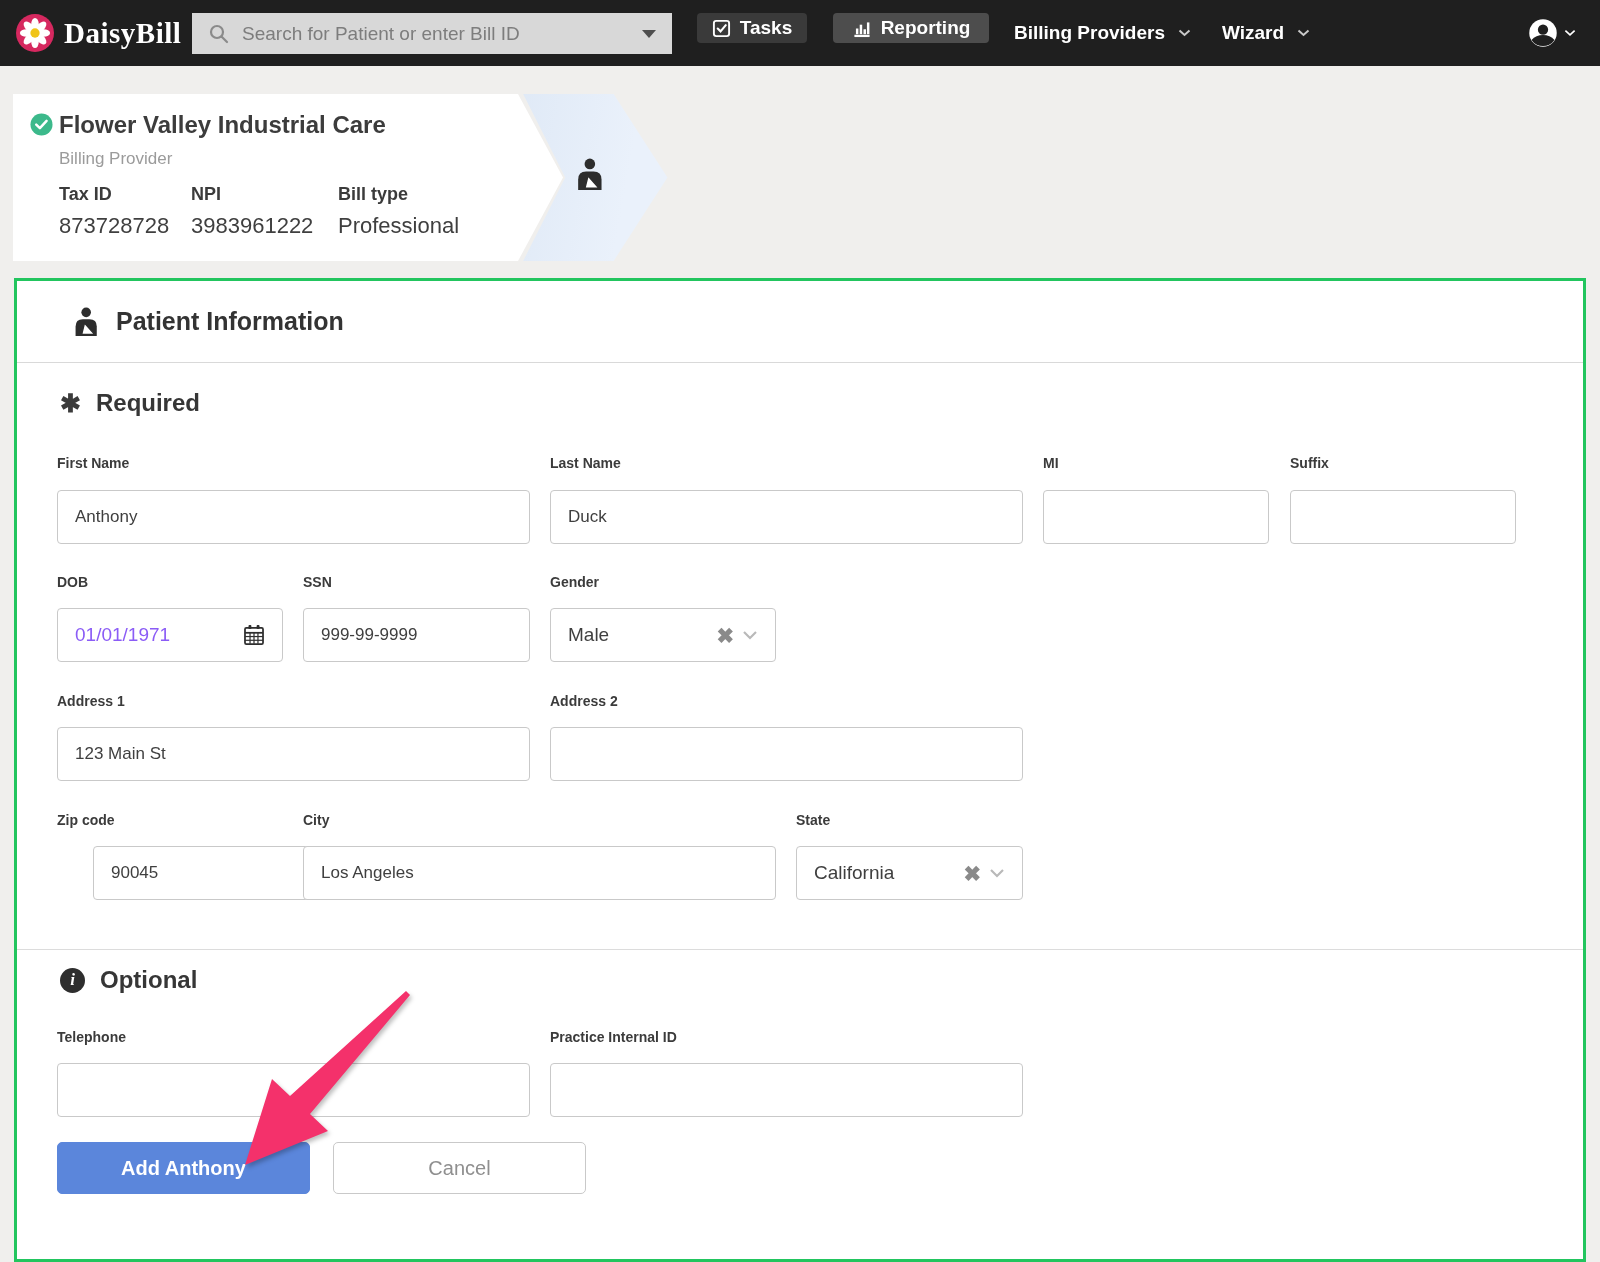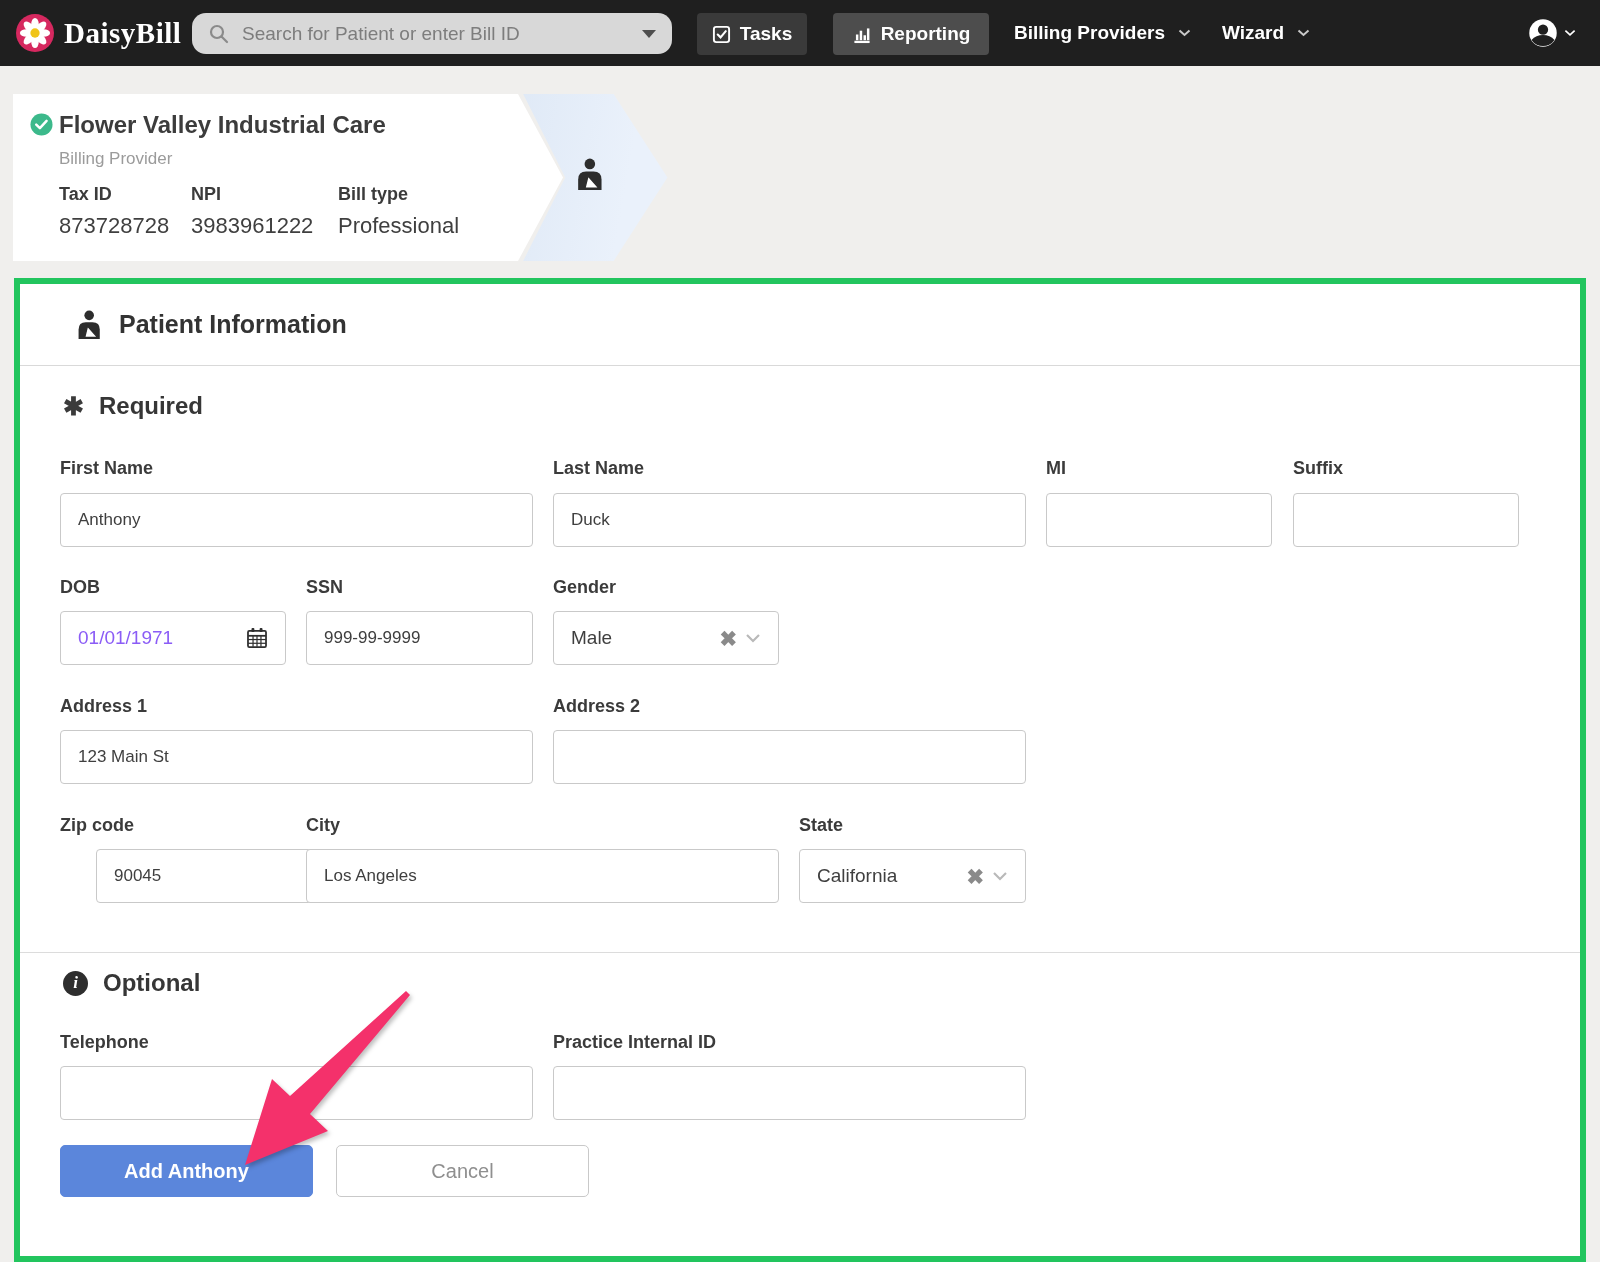--- a/index.html
+++ b/index.html
@@ -17,35 +17,35 @@
     position:absolute; left:0; top:0; width:1600px; height:66px;
     background:#1f1f1f;
   }
   .brand { position:absolute; left:16px; top:0; height:66px; display:flex; align-items:center; gap:10px; cursor:pointer; }
   .brand-name {
     font-family:"Liberation Serif", serif;
     font-weight:700; font-size:29px; color:#ffffff; letter-spacing:.5px;
   }
   .search-box {
     position:absolute; left:192px; top:13px; width:480px; height:41px;
-    background:#d8d8d8; border-radius:14px;
+    background:#d8d8d8; border-radius:0;
     display:flex; align-items:center; padding:0 16px; gap:12px;
   }
   .search-box input {
     flex:1; border:none; outline:none; background:transparent;
     font-family:"Liberation Sans", sans-serif;
     font-size:19px; color:#6f6f6f;
   }
   .search-box input::placeholder { color:#7d7d7d; }
   .search-caret {
     width:0; height:0; border-left:7px solid transparent; border-right:7px solid transparent;
     border-top:8px solid #4e4e4e; cursor:pointer;
   }
   .nav-btn {
-    position:absolute; top:13px; height:42px; border-radius:4px;
+    position:absolute; top:13px; height:30px; border-radius:4px;
     display:flex; align-items:center; justify-content:center; gap:9px;
     color:#fff; font-size:19px; font-weight:bold; cursor:pointer;
   }
   .nav-btn.tasks { left:697px; width:110px; background:#3a3a3a; }
   .nav-btn.reporting { left:833px; width:156px; background:#4d4d4d; }
   .nav-link {
     position:absolute; top:0; height:66px; display:flex; align-items:center; gap:13px;
     color:#fff; font-size:19px; font-weight:bold; cursor:pointer;
   }
   .nav-link.bp { left:1014px; }
@@ -68,39 +68,39 @@
   .bp-subtitle { position:absolute; left:46px; top:55px; font-size:17px; color:#9b9b9b; }
   .bp-field { position:absolute; top:90px; }
   .bp-field .lbl { font-size:18px; font-weight:bold; color:#3b3b3b; }
   .bp-field .val { font-size:22px; color:#3f3f3f; margin-top:8px; }
   .bp-f1 { left:46px; } .bp-f2 { left:178px; } .bp-f3 { left:325px; }
   .bp-person { position:absolute; left:560px; top:64px; }
 
   
   .card {
     position:absolute; left:14px; top:278px; width:1572px; height:984px;
-    background:#ffffff; border:6px solid #22c55e;
+    background:#ffffff; border:3px solid #22c55e;
   }
   .card-header {
     position:absolute; left:0; top:0; width:100%; height:82px;
     border-bottom:1px solid #d9d9d9; display:flex; align-items:center; gap:18px; padding-left:54px;
   }
   .card-title { font-size:25px; font-weight:bold; color:#333; }
   .section-heading { position:absolute; display:flex; align-items:center; gap:15px; font-size:24px; font-weight:bold; color:#363636; }
   .req-heading { left:43px; top:108px; }
   .opt-heading { left:43px; top:685px; }
   .asterisk { font-size:25px; color:#3b3b3b; line-height:1; }
   .info-circle {
     width:25px; height:25px; border-radius:50%; background:#2e2e2e; color:#fff;
     display:flex; align-items:center; justify-content:center;
     font-family:"Liberation Serif", serif; font-weight:bold; font-size:17px; font-style:italic;
   }
   .divider { position:absolute; left:0; top:668px; width:100%; border-top:1px solid #dcdcdc; }
 
-  .f-label { position:absolute; font-size:18px; font-weight:bold; color:#3b3b3b; }
+  .f-label { position:absolute; font-size:14px; font-weight:bold; color:#3b3b3b; }
   .f-input {
     position:absolute; height:54px; border:1px solid #c9c9c9; border-radius:4px;
     background:#fff; font-family:"Liberation Sans", sans-serif;
     font-size:17px; color:#3f3f3f; padding:0 17px; outline:none;
   }
   .f-box {
     position:absolute; height:54px; border:1px solid #c9c9c9; border-radius:4px;
     background:#fff; display:flex; align-items:center; padding:0 17px; gap:8px; font-size:19px; color:#3f3f3f;
   }
   .f-box input { flex:1; border:none; outline:none; font-family:Liberation Sans, sans-serif; font-size:19px; color:#8b5cf6; min-width:0; background:transparent; }

